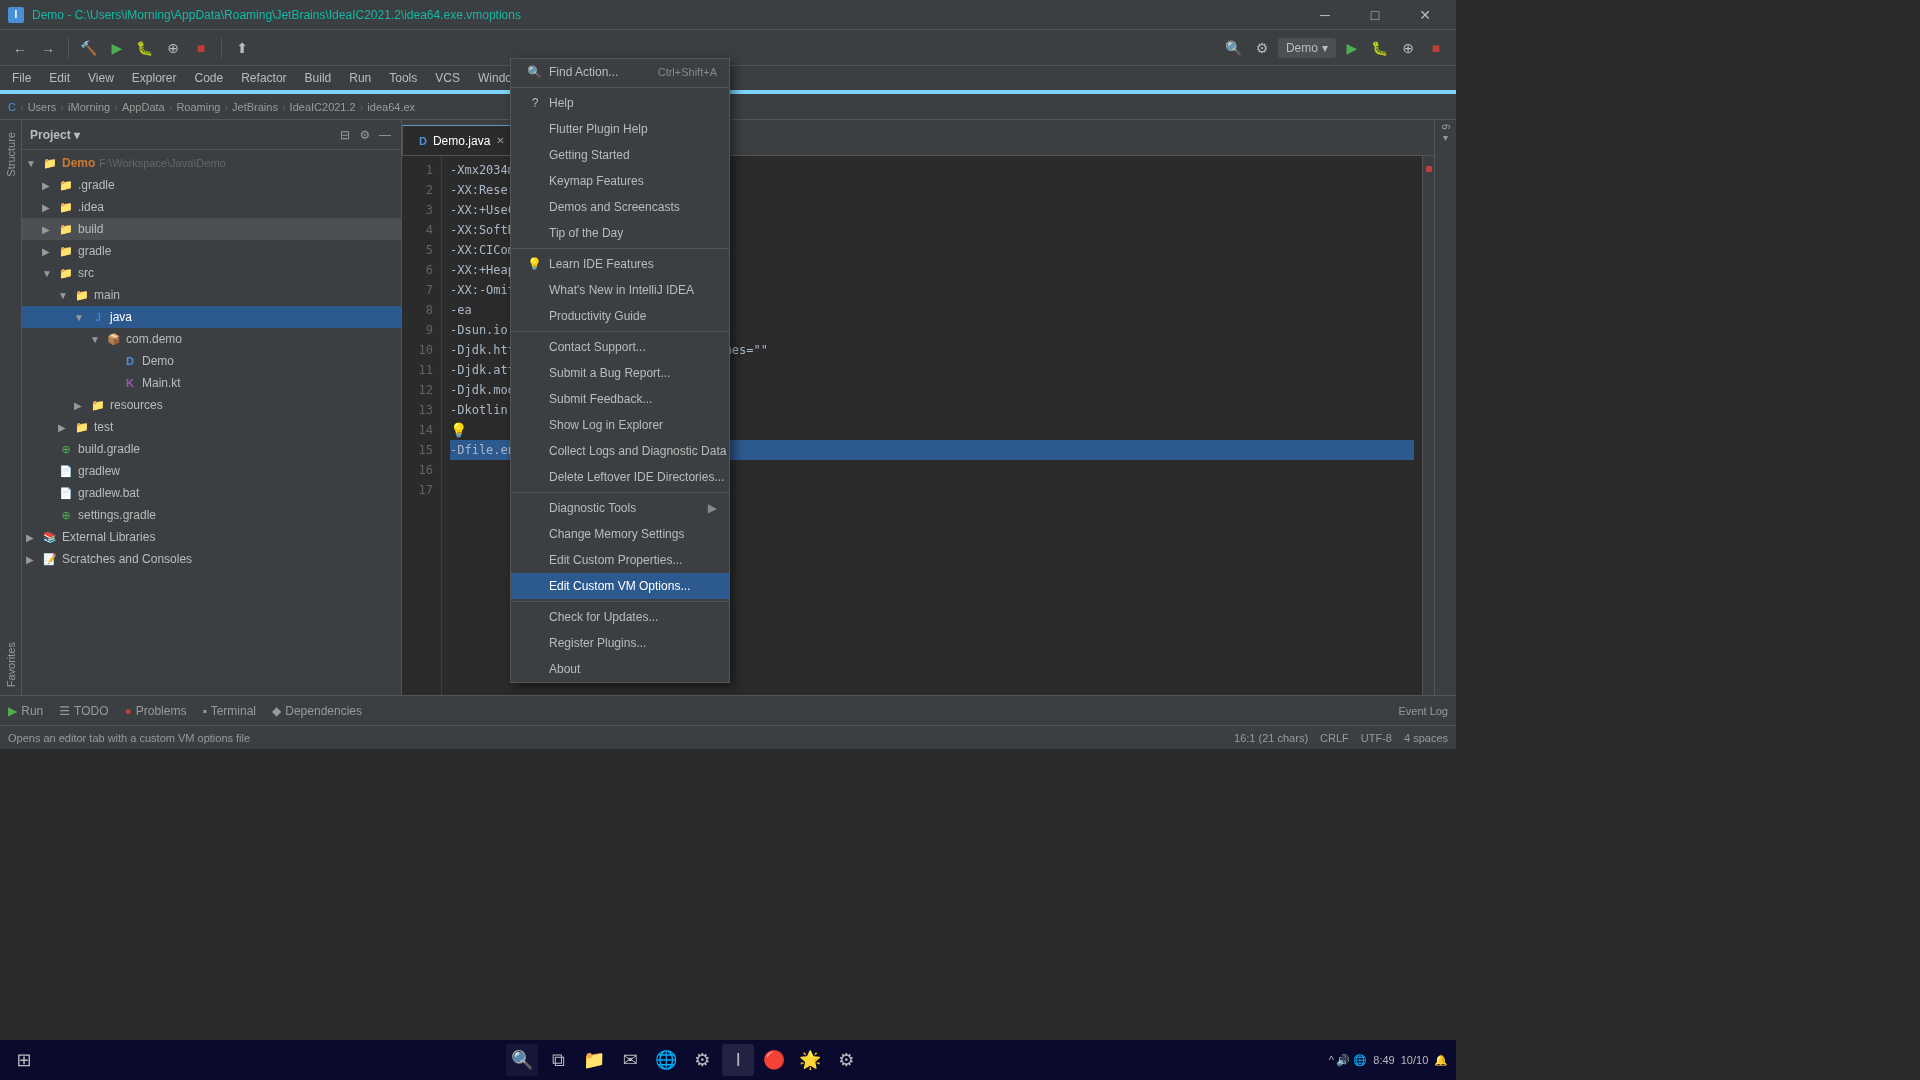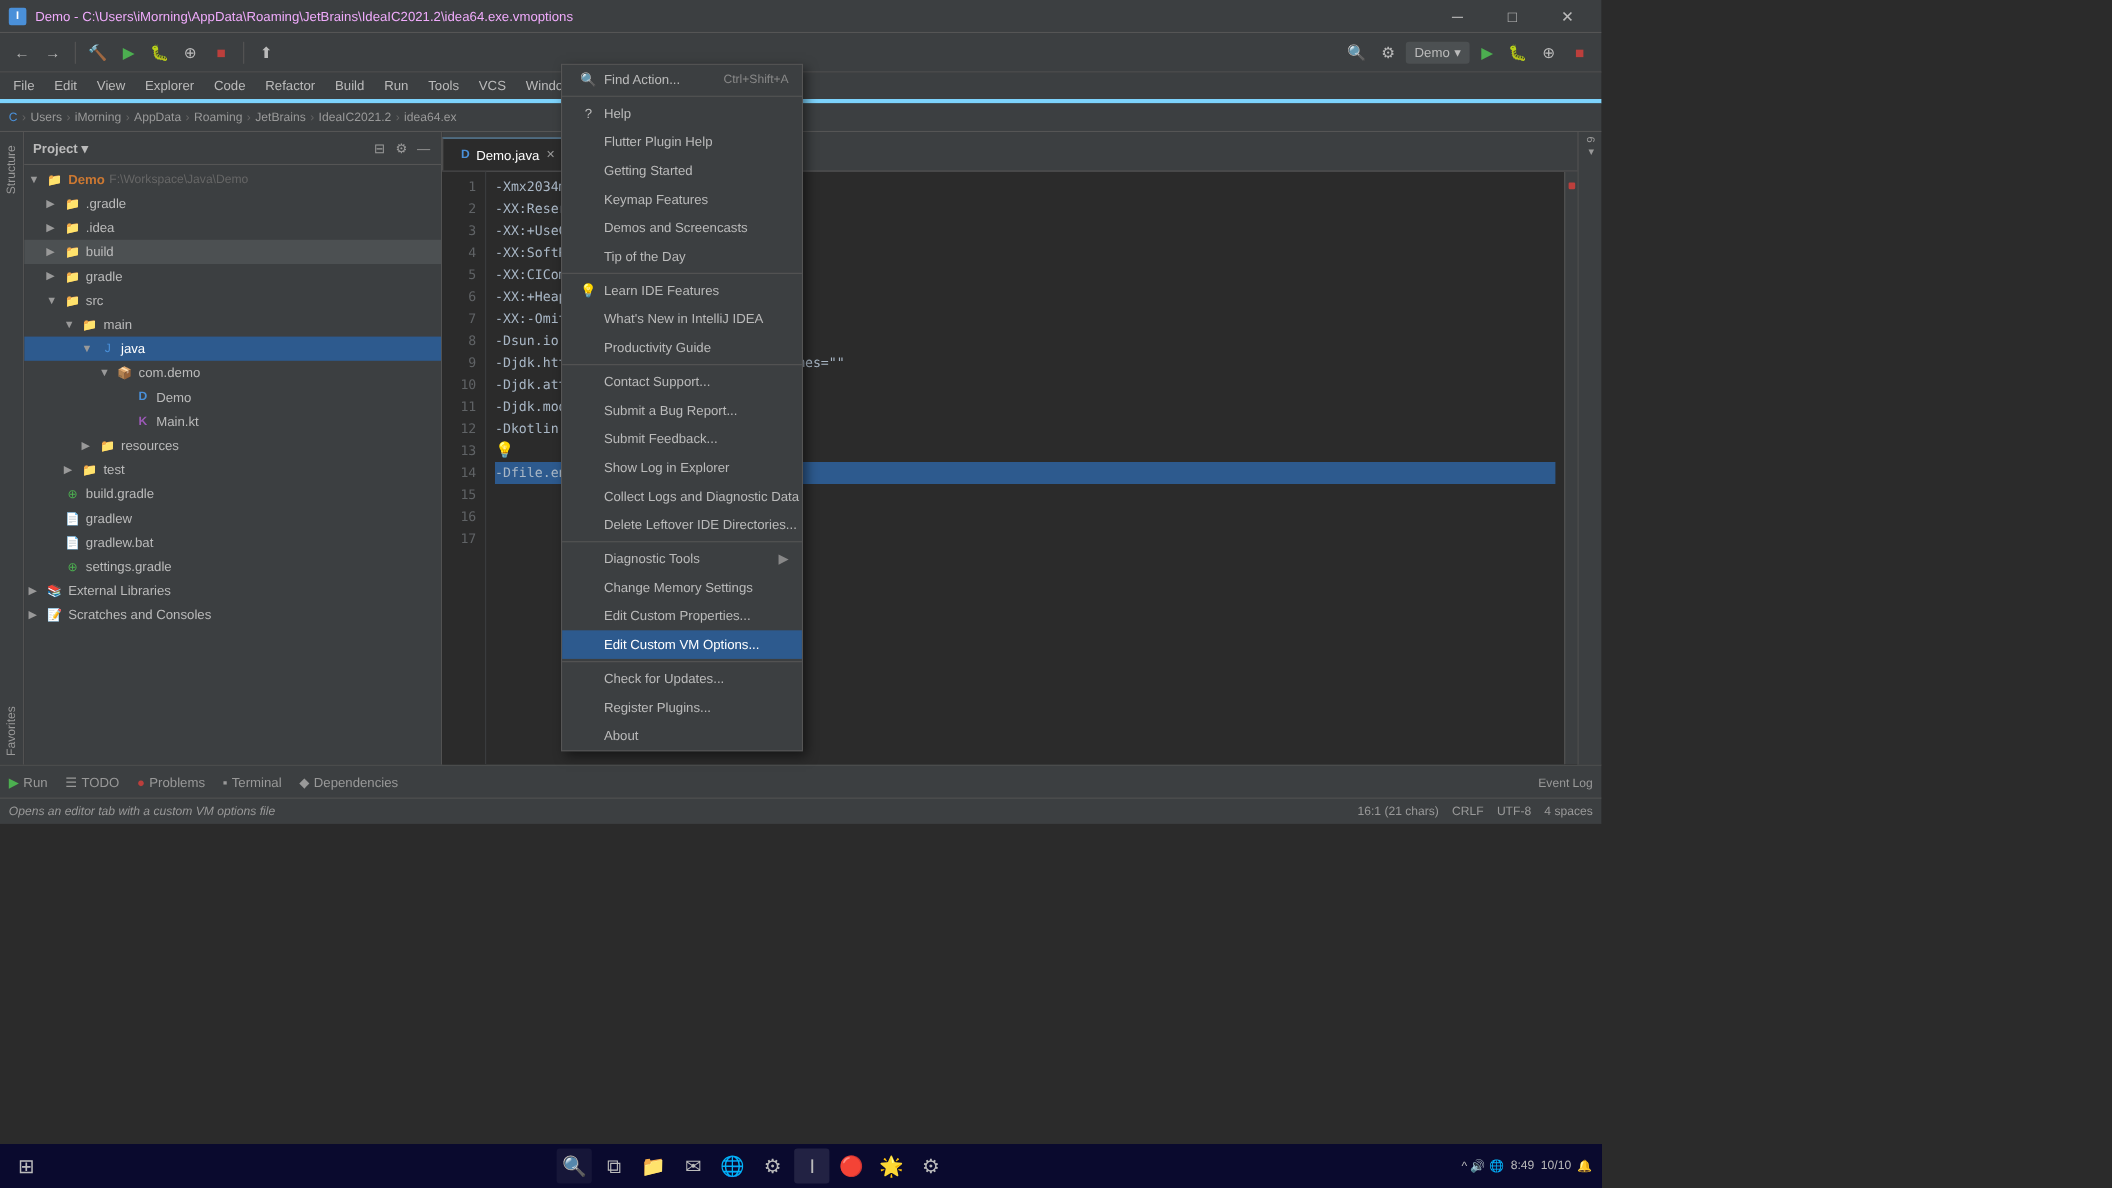--- a/index.html
+++ b/index.html
@@ -35,21 +35,21 @@
       background: #4a90d9;
       border-radius: 2px;
       display: flex;
       align-items: center;
       justify-content: center;
       font-size: 10px;
       color: white;
       font-weight: bold;
     }
     .title-bar-title {
-      color: #f0abfc;
+      color: #14b8a6;
       font-size: 12px;
     }
     .title-bar-controls {
       display: flex;
       gap: 4px;
     }
     .title-bar-btn {
       width: 46px;
       height: 30px;
       display: flex;
@@ -317,21 +317,21 @@
       height: 24px;
       background: #3c3f41;
       display: flex;
       align-items: center;
       justify-content: space-between;
       padding: 0 8px;
       border-top: 1px solid #555;
       font-size: 11px;
       color: #999;
     }
-    .status-left { display: flex; align-items: center; gap: 8px; font-style: italic; }
+    .status-left { display: flex; align-items: center; gap: 8px; }
     .status-right { display: flex; align-items: center; gap: 12px; }
 
     
     .bottom-tabs {
       height: 30px;
       background: #3c3f41;
       display: flex;
       align-items: center;
       padding: 0 8px;
       gap: 16px;
@@ -722,20 +722,21 @@
           <div>17</div>
       </div>
       <div class="code-area">
         <div class="code-line">-Xmx2034m</div>
         <div class="code-line">-XX:ReservedCodeCacheSize=512m</div>
         <div class="code-line">-XX:+UseCGroupMemoryLimitForHeap</div>
         <div class="code-line">-XX:SoftRefLRUPolicyMSPerMB=50</div>
         <div class="code-line">-XX:CICompilerCount=2</div>
         <div class="code-line">-XX:+HeapDumpOnOutOfMemoryError</div>
         <div class="code-line">-XX:-OmitStackTraceInFastThrow</div>
+        <div class="code-line">-ea</div>
         <div class="code-line">-Dsun.io.useCanonCaches=false</div>
         <div class="code-line">-Djdk.http.auth.tunneling.disabledSchemes=""</div>
         <div class="code-line">-Djdk.attach.allowAttachSelf=true</div>
         <div class="code-line">-Djdk.module.illegalAccess.silent=true</div>
         <div class="code-line">-Dkotlin.incremental.compilation=true</div>
         <div class="code-line"><span class="gutter-icon">💡</span></div>
         <div class="code-line code-selected">-Dfile.encoding=UTF-8</div>
         <div class="code-line">&nbsp;</div>
       </div>
       <div class="right-gutter">

